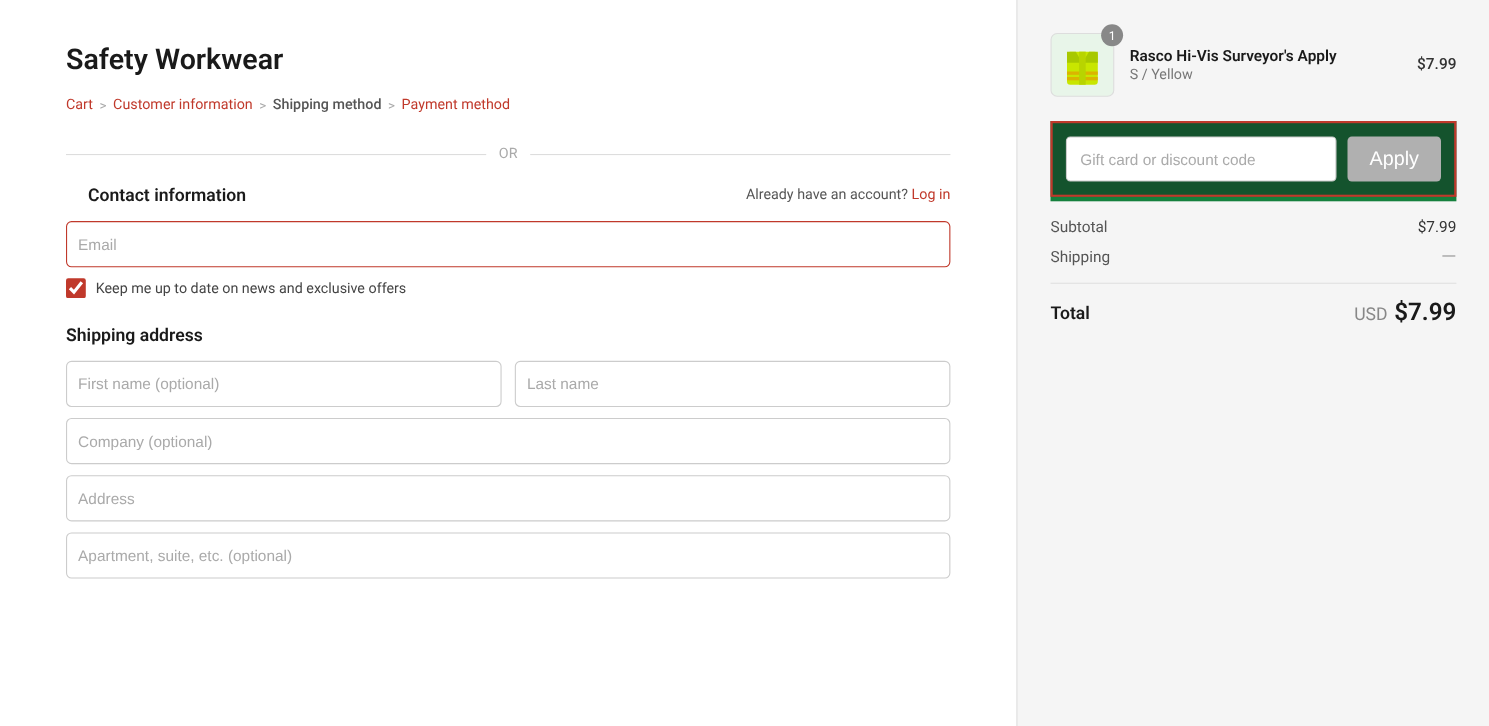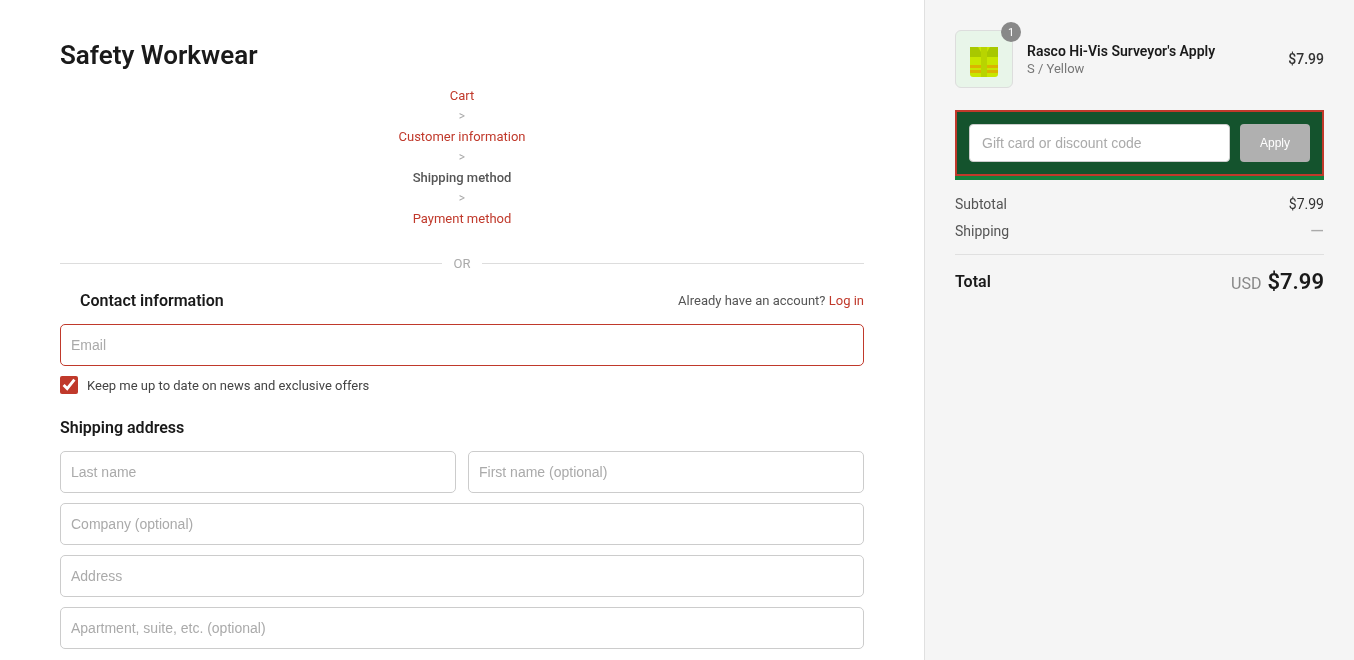--- a/index.html
+++ b/index.html
@@ -27,21 +27,20 @@
       margin-bottom: 18px;
     }
 
     .breadcrumb {
       display: flex;
       align-items: center;
       gap: 6px;
       font-size: 13px;
       margin-bottom: 30px;
       flex-wrap: wrap;
-      flex-direction: column;
     }
 
     .breadcrumb-item {
       color: #c0392b;
       cursor: pointer;
     }
 
     .breadcrumb-item.active {
       color: #555;
       font-weight: 500;
@@ -246,21 +245,21 @@
     .discount-input::placeholder {
       color: #aaa;
     }
 
     .apply-btn {
       background: #b0b0b0;
       color: #fff;
       border: none;
       border-radius: 4px;
       padding: 10px 20px;
-      font-size: 12px;
+      font-size: 18px;
       cursor: pointer;
       white-space: nowrap;
     }
 
     .order-totals {
       border-top: 4px solid #15803d;
       padding-top: 16px;
     }
 
     .totals-row {
@@ -352,22 +351,22 @@
 
   <div class="checkbox-row">
     <input type="checkbox" class="checkbox-input" checked="" style="">
     <label class="checkbox-label">Keep me up to date on news and exclusive offers</label>
   </div>
 
   <h2 class="section-title">Shipping address</h2>
 
   <div class="address-section">
     <div class="name-row">
+      <input class="input-field" type="text" placeholder="First name (optional)" style="">
       <input class="input-field" type="text" placeholder="Last name" style="">
-      <input class="input-field" type="text" placeholder="First name (optional)" style="">
     </div>
     <input class="input-field" type="text" placeholder="Company (optional)" style="">
     <input class="input-field" type="text" placeholder="Address" style="">
     <input class="input-field" type="text" placeholder="Apartment, suite, etc. (optional)" style="">
   </div>
 </div>
 
 <div class="right-panel">
 
   <div class="product-row">

